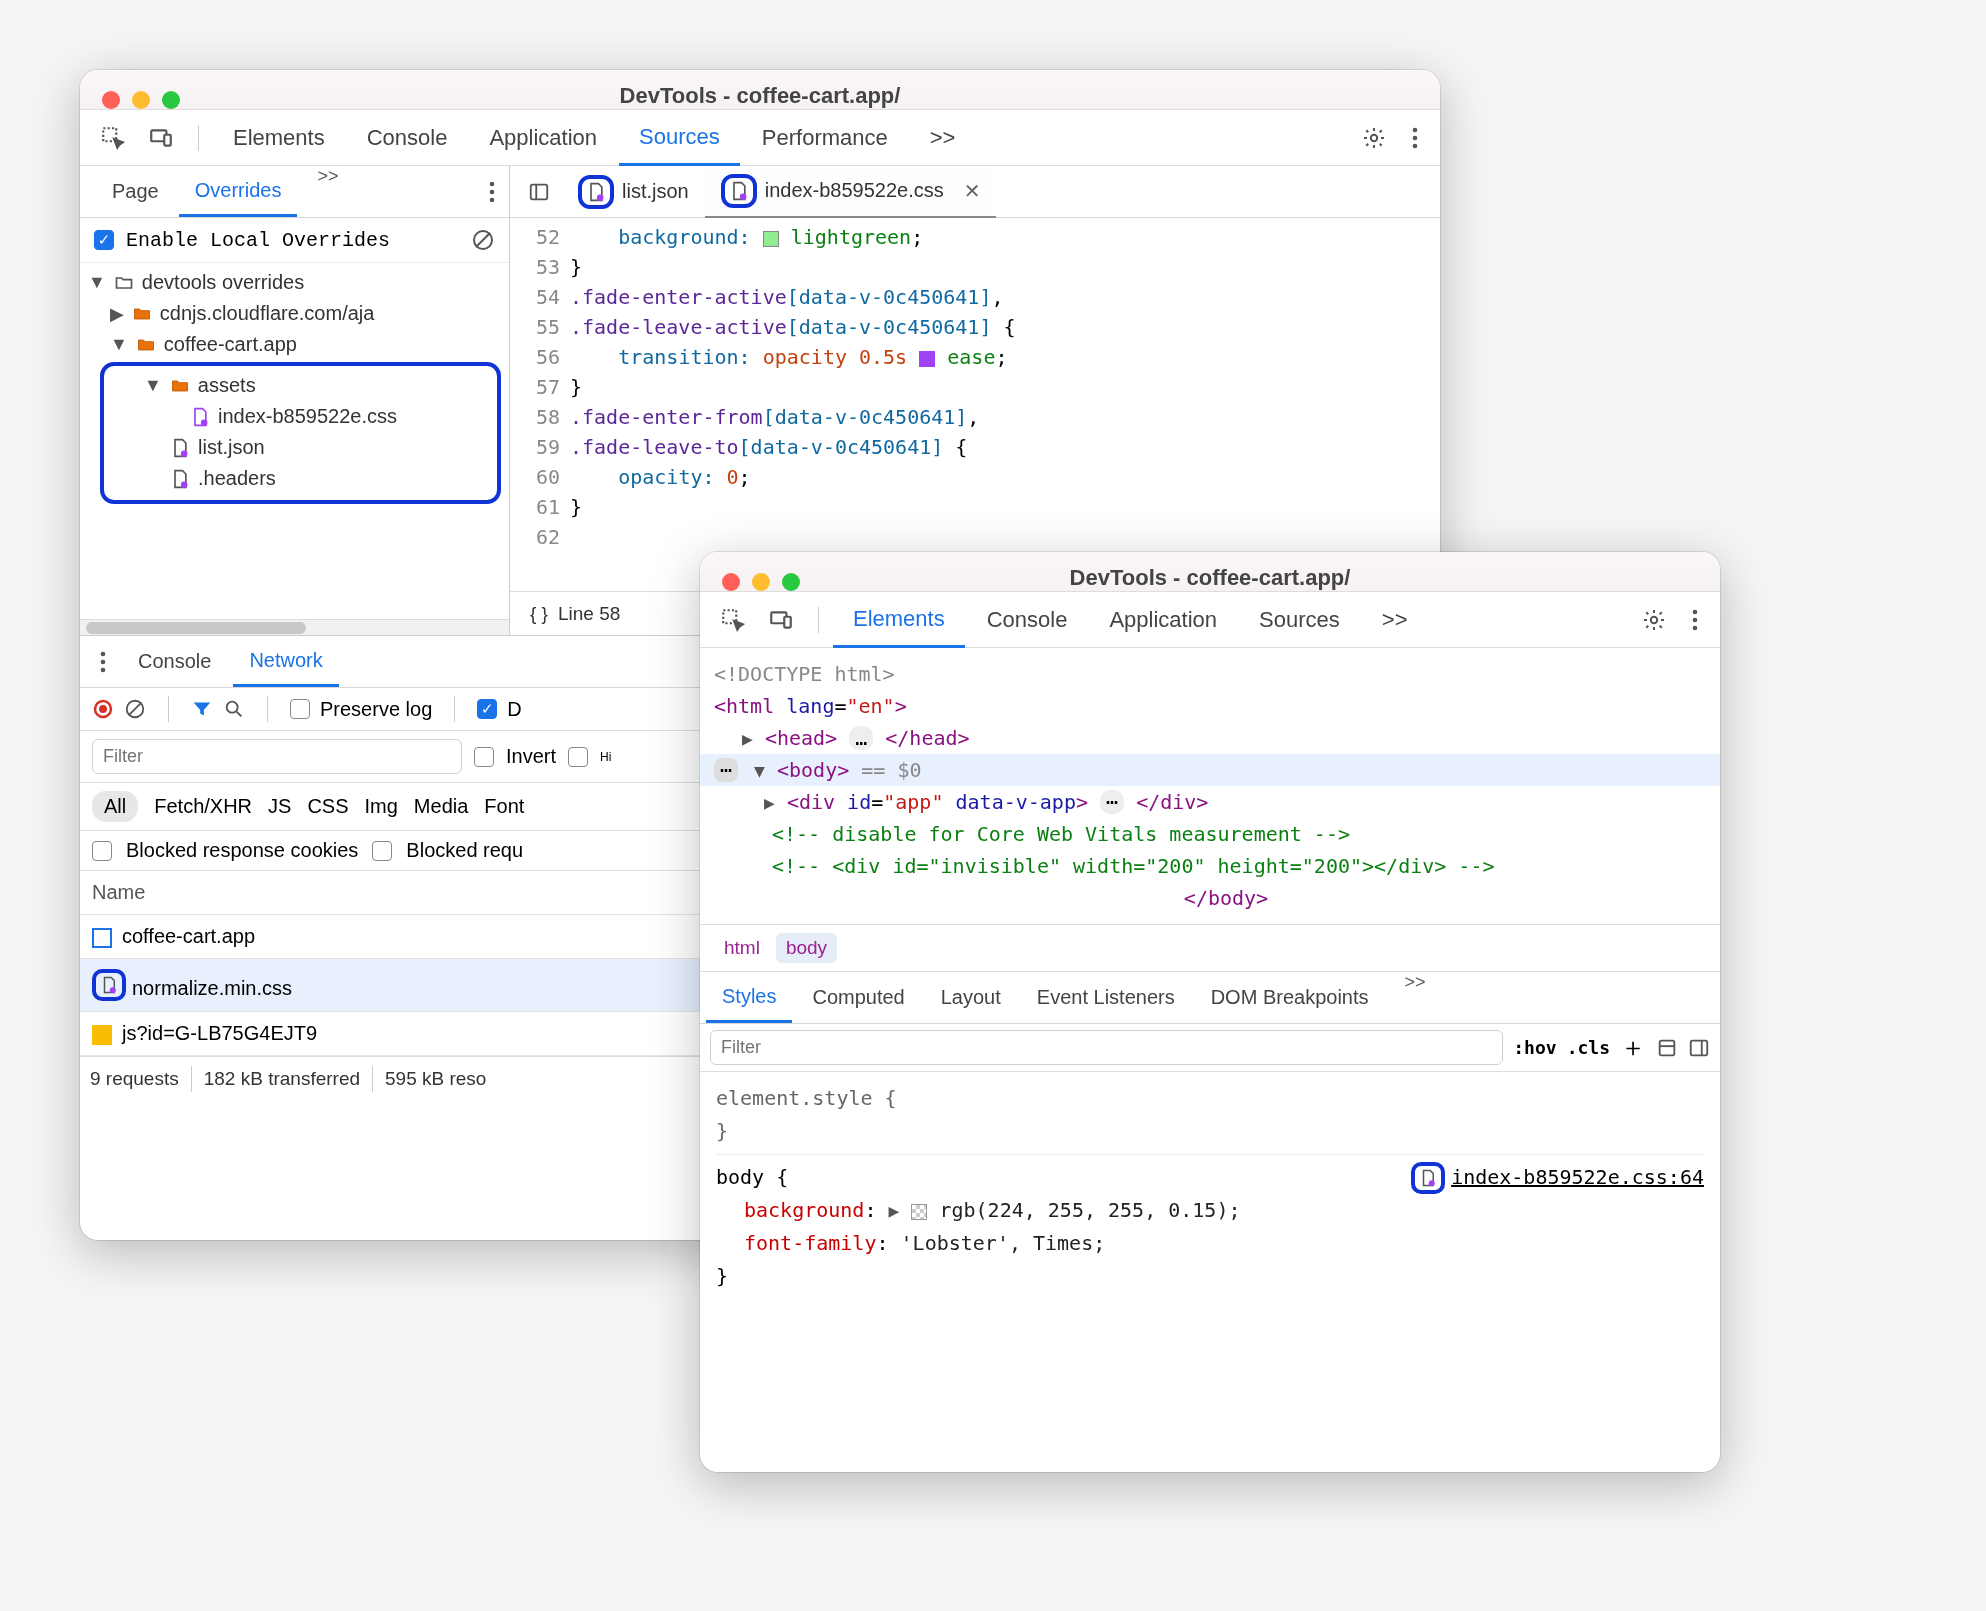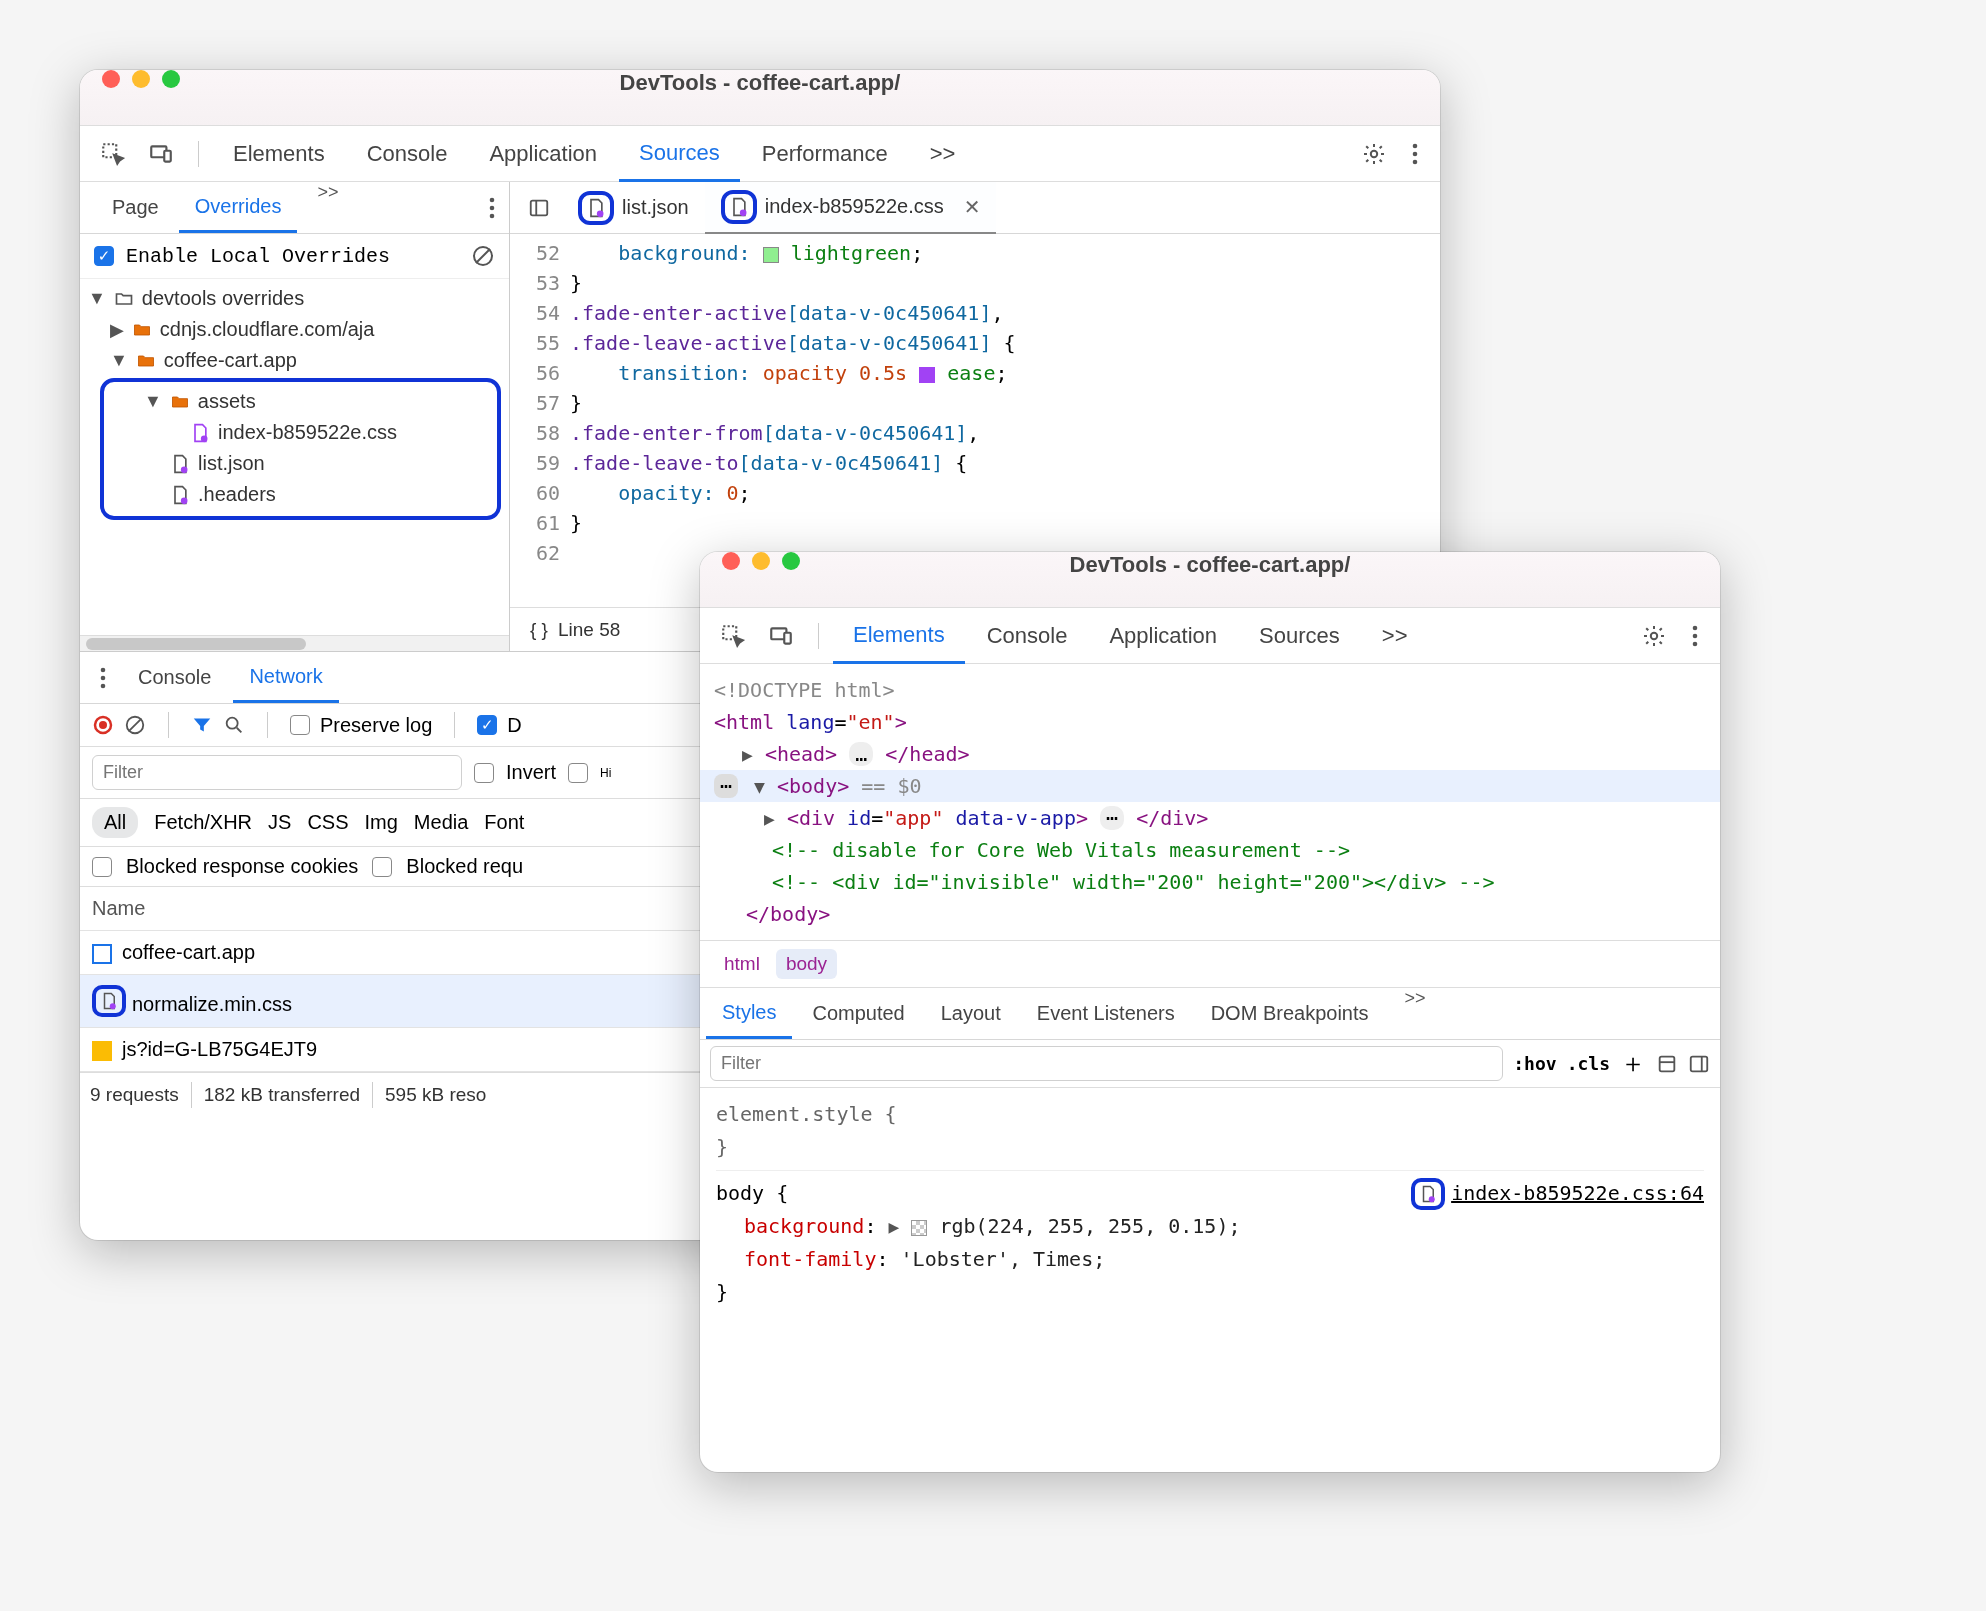--- a/index.html
+++ b/index.html
@@ -1,19 +1,19 @@
 <!DOCTYPE html>
 <html><head>
 <meta charset="utf-8">
 <style>
   * { box-sizing: border-box; margin: 0; padding: 0; }
   body { font-family: -apple-system, Helvetica, Arial, sans-serif; font-size: 18px; background: #f5f5f5; width: 1986px; height: 1611px; position: relative; }
   .mono { font-family: ui-monospace, 'SF Mono', Menlo, Consolas, monospace; }
   .window { position: absolute; background: #fff; border-radius: 18px; box-shadow: 0 12px 50px rgba(0,0,0,.25), 0 0 0 1px rgba(0,0,0,.1); overflow: hidden; }
-  .titlebar { height: 56px; display:flex; align-items:flex-start; background: linear-gradient(#fbf6f8,#f6f1f3); border-bottom:1px solid #ddd; position:relative; }
+  .titlebar { height: 40px; display:flex; align-items:flex-end; background: linear-gradient(#fbf6f8,#f6f1f3); border-bottom:1px solid #ddd; position:relative; }
   .dots { display:flex; gap:12px; padding-left:22px; }
   .dot { width:18px; height:18px; border-radius:50%; }
   .dot.r { background:#ff5f57; } .dot.y{ background:#febc2e;} .dot.g{ background:#28c840;}
   .title { position:absolute; width:100%; text-align:center; font-weight:700; color:#444; font-size:22px; pointer-events:none; }
   .tabbar { height:56px; display:flex; align-items:center; border-bottom:1px solid #ddd; padding:0 10px; gap:2px; }
   .icon { display:inline-flex; align-items:center; justify-content:center; }
   .tabbar .tab { padding:0 20px; height:100%; display:flex; align-items:center; color:#444; cursor:pointer; font-size:22px; }
   .tabbar .tab.active { color:#1a73e8; border-bottom:3px solid #1a73e8; margin-bottom:-1px; font-weight:500; }
   .subbar { height:52px; display:flex; align-items:center; border-bottom:1px solid #d7d7d7; }
   .subtab { padding:0 16px; height:100%; display:flex; align-items:center; color:#444; font-size:20px; cursor:pointer; }
@@ -412,21 +412,21 @@
     <div style="color:#888;">&lt;!DOCTYPE html&gt;</div>
     <div><span class="tag">&lt;html</span> <span class="an">lang</span>=<span class="av">"en"</span><span class="tag">&gt;</span></div>
     <div style="padding-left:28px;"><span class="chev">▶</span> <span class="tag">&lt;head&gt;</span> <span style="background:#eee; border-radius:10px; padding:0 6px;">…</span> <span class="tag">&lt;/head&gt;</span></div>
     <div style="background:#e8f0fe; margin:0 -14px; padding:0 14px;">
       <span style="background:#ddd; border-radius:8px; padding:0 6px; margin-right:4px;">⋯</span>
       <span class="chev">▼</span> <span class="tag">&lt;body&gt;</span><span style="color:#888;"> == $0</span>
     </div>
     <div style="padding-left:50px;"><span class="chev">▶</span> <span class="tag">&lt;div</span> <span class="an">id</span>=<span class="av">"app"</span> <span class="an">data-v-app</span><span class="tag">&gt;</span> <span style="background:#eee; border-radius:10px; padding:0 6px;">⋯</span> <span class="tag">&lt;/div&gt;</span></div>
     <div style="padding-left:58px;" class="cm">&lt;!-- disable for Core Web Vitals measurement --&gt;</div>
     <div style="padding-left:58px;" class="cm">&lt;!-- &lt;div id="invisible" width="200" height="200"&gt;&lt;/div&gt; --&gt;</div>
-    <div style="padding-left:32px;"><span class="tag">&lt;/body&gt;</span></div>
+    <div style="padding-left:32px;text-align:center;"><span class="tag">&lt;/body&gt;</span></div>
   </div>
 
   <div class="crumbs">
     <span class="crumb">html</span>
     <span class="crumb sel">body</span>
   </div>
 
   <div class="subbar" style="gap:4px; padding-left:6px;">
     <div class="subtab active">Styles</div>
     <div class="subtab">Computed</div>

